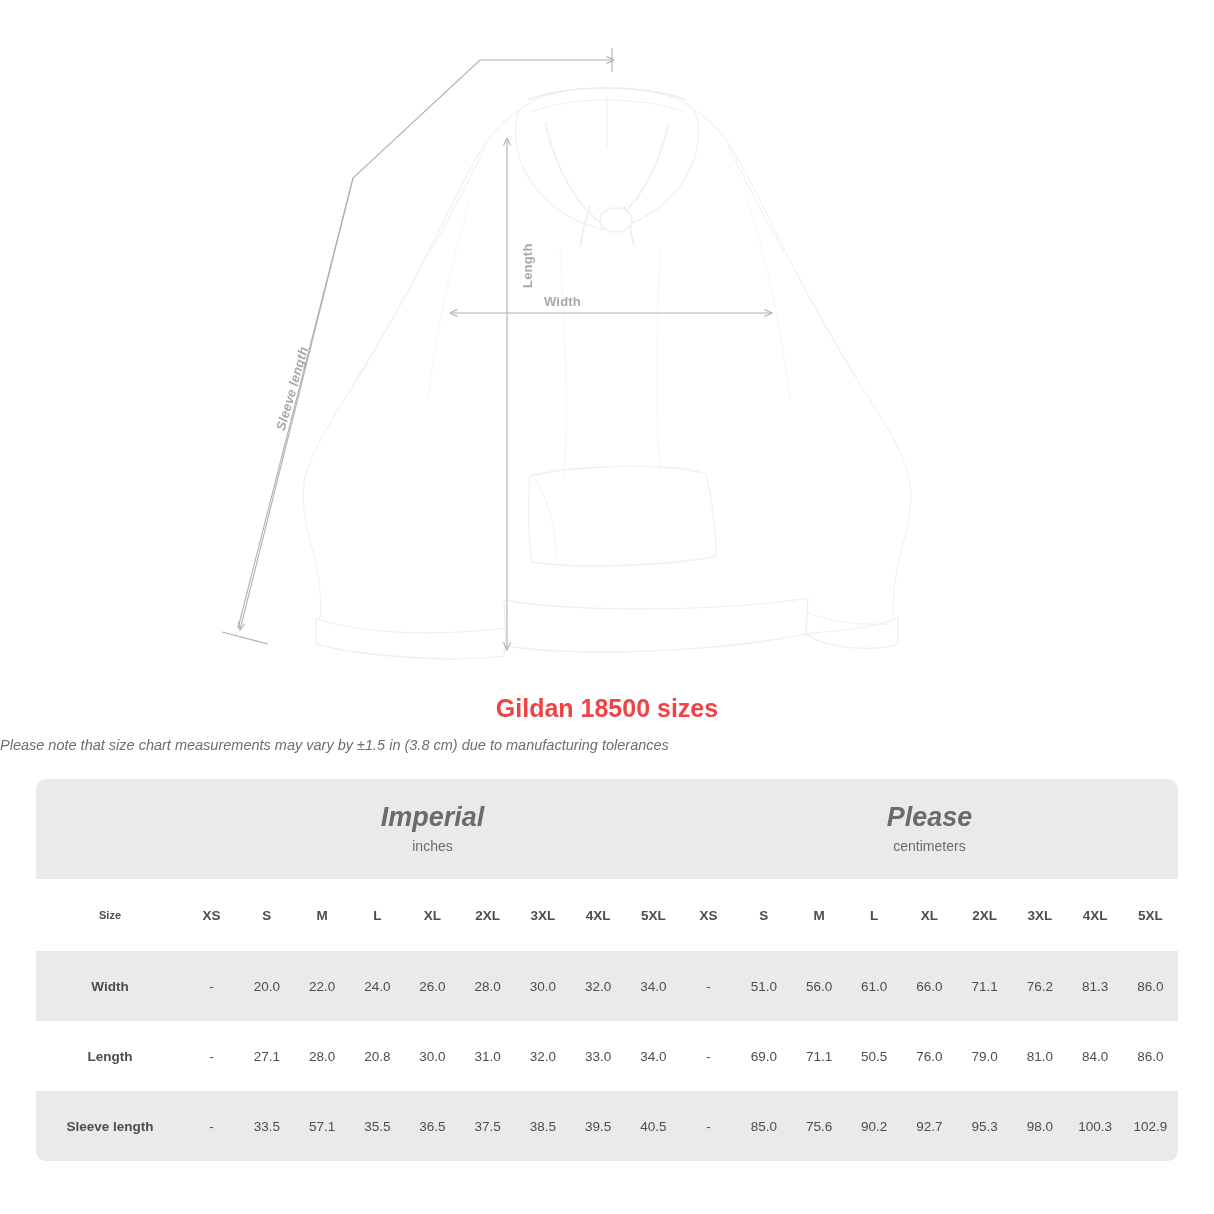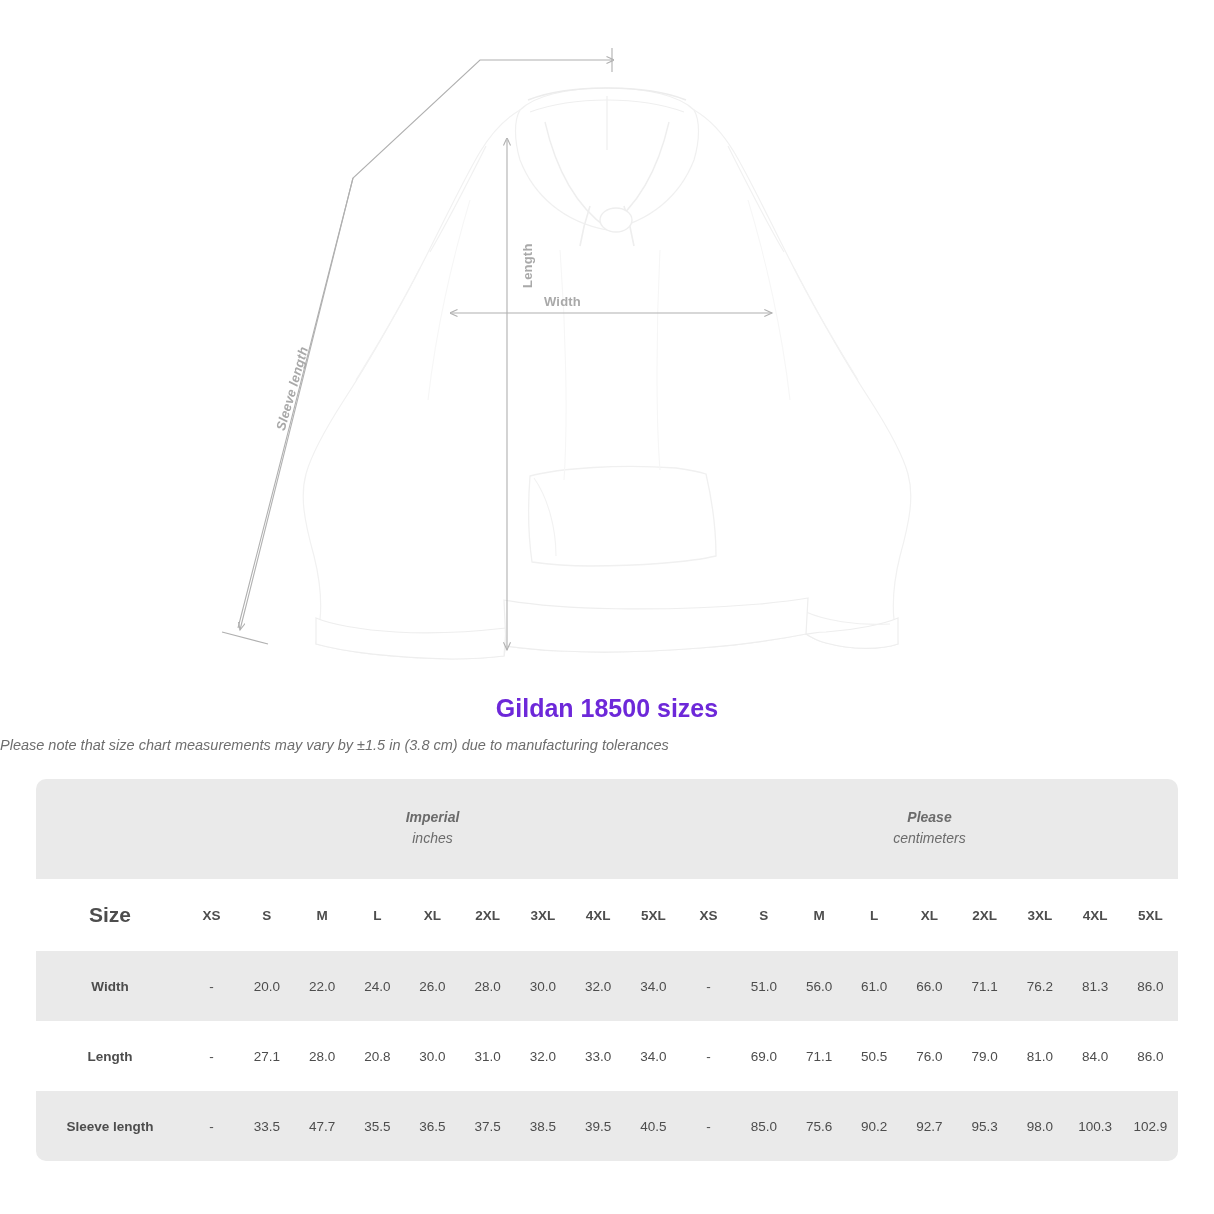--- a/index.html
+++ b/index.html
@@ -43,21 +43,21 @@
     font-style: italic;
     font-weight: bold;
     color: #a9a9a9;
   }
 
   
   .chart-title {
     text-align: center;
     font-size: 25px;
     font-weight: bold;
-    color: #6d28d9;
+    color: #ef4444;
     margin: 0;
     padding-top: 4px;
   }
   .chart-note {
     text-align: left;
     font-size: 14.5px;
     font-style: italic;
     color: #6e6e6e;
     margin: 14px 0 0 0;
   }
@@ -80,40 +80,39 @@
     vertical-align: middle;
     font-size: 13.5px;
     color: #4d4d4d;
     border: none;
   }
   .unit-row td {
     background: #eaeaea;
     height: 100px;
   }
   .unit-name {
-    font-size: 14px;
+    font-size: 27px;
     font-style: italic;
     font-weight: bold;
     color: #6b6b6b;
     line-height: 1.25;
   }
   .unit-sub {
     font-size: 14px;
-    font-style: italic;
     color: #6b6b6b;
     line-height: 1.6;
   }
   .head-row td {
     background: #ffffff;
     height: 72px;
     font-weight: bold;
     color: #5a5a5a;
     font-size: 14px;
   }
-  .head-row td.rowlabel { font-size: 21px; }
+  .head-row td.rowlabel { font-size: 11px; }
   .data-row td { height: 70px; }
   .data-row.shaded td { background: #eaeaea; }
   .data-row.plain td { background: #ffffff; }
   td.rowlabel {
     font-weight: bold;
     font-size: 15px;
     color: #4d4d4d;
   }
   col.label-col { width: 148px; }
   col.val-col { width: auto; }
@@ -333,21 +332,21 @@
           <td>79.0</td>
           <td>81.0</td>
           <td>84.0</td>
           <td>86.0</td>
         </tr>
 
         <tr class="data-row shaded">
           <td class="rowlabel">Sleeve length</td>
           <td>-</td>
           <td>33.5</td>
-          <td>47.7</td>
+          <td>57.1</td>
           <td>35.5</td>
           <td>36.5</td>
           <td>37.5</td>
           <td>38.5</td>
           <td>39.5</td>
           <td>40.5</td>
           <td>-</td>
           <td>85.0</td>
           <td>75.6</td>
           <td>90.2</td>

